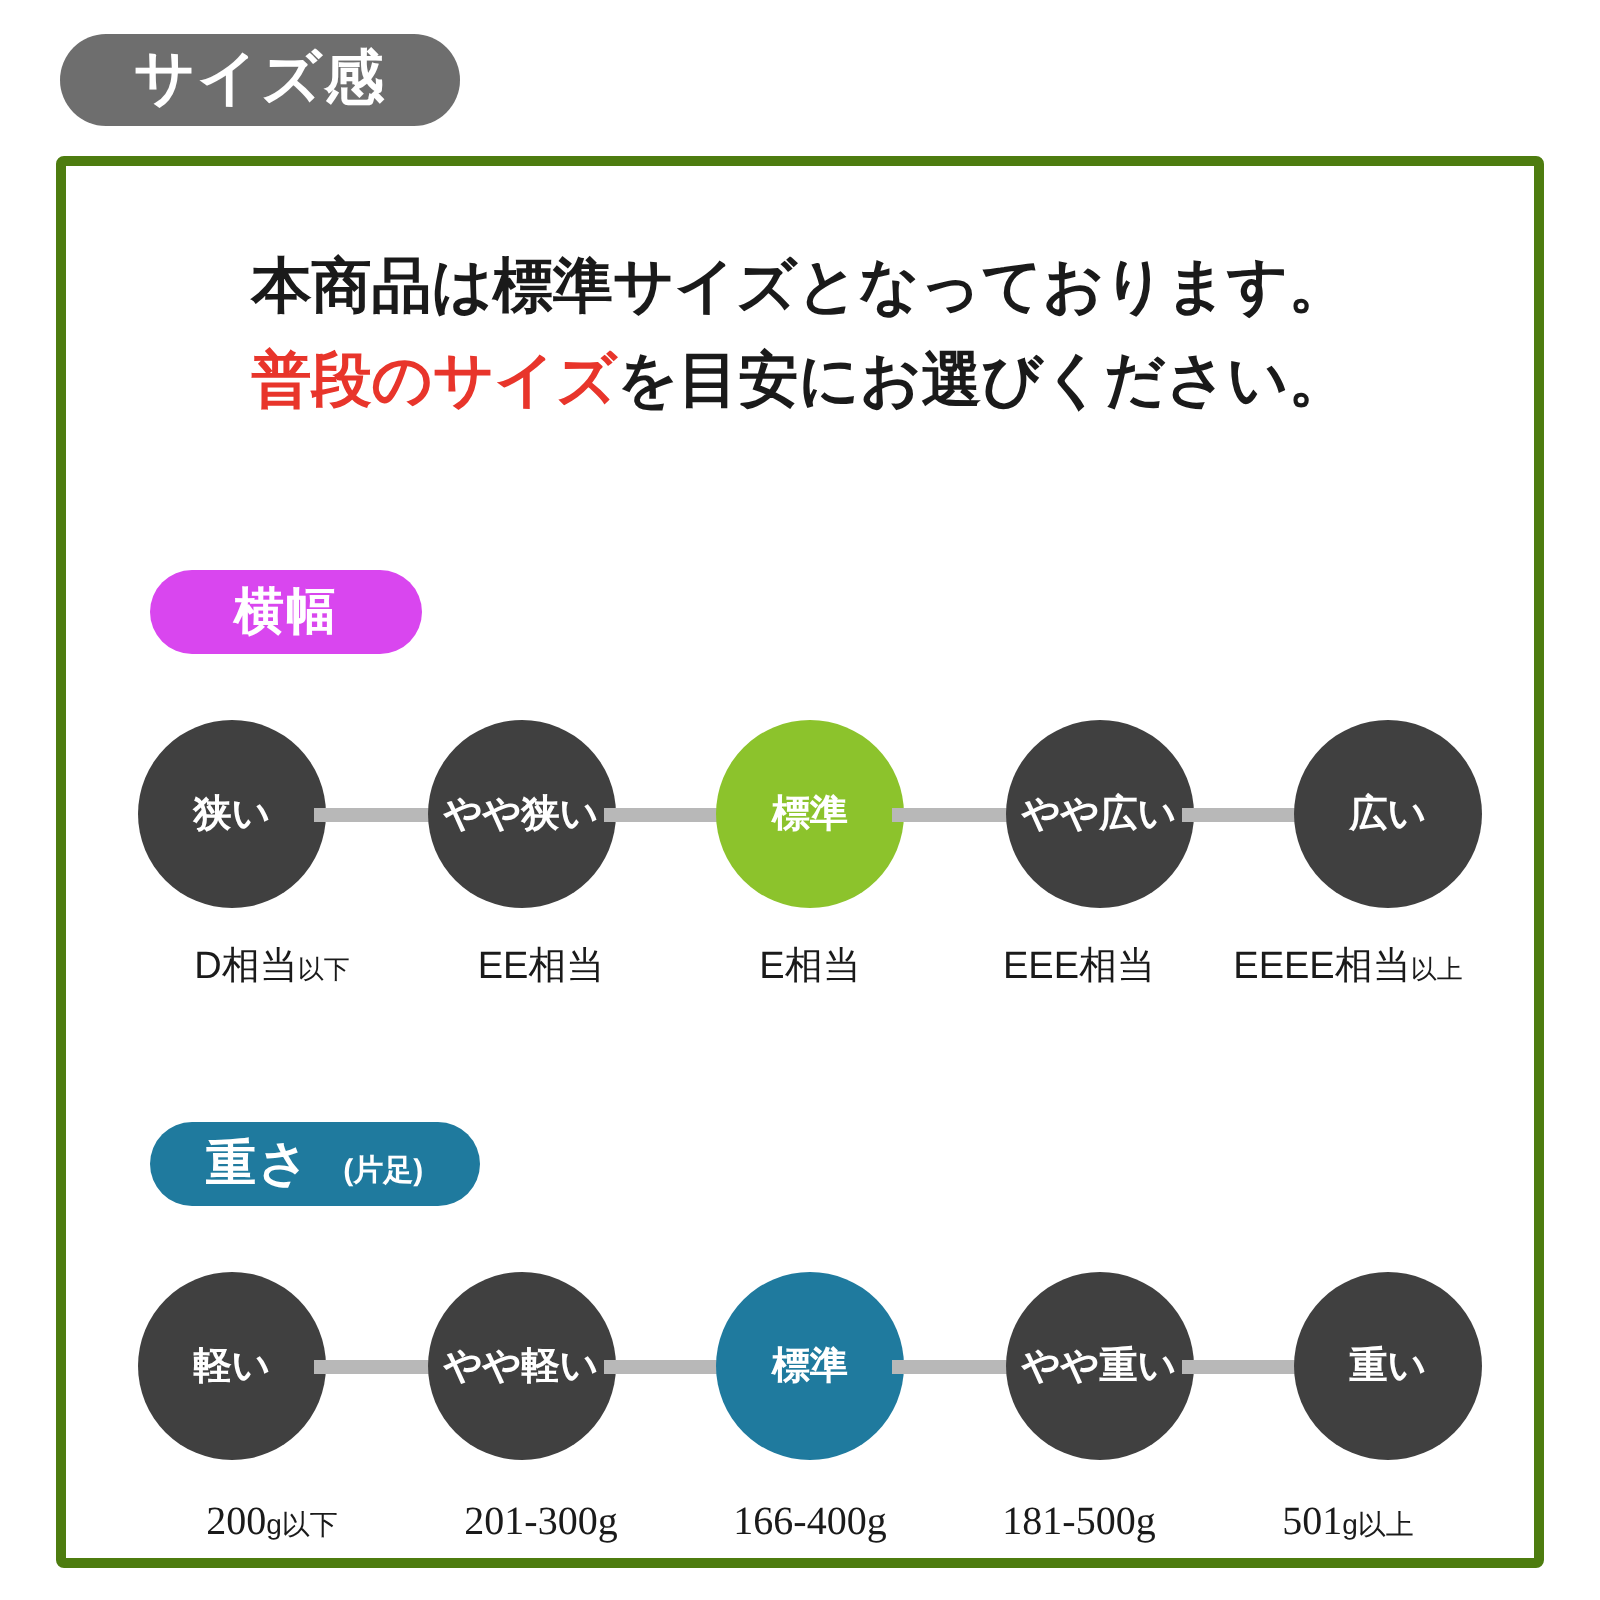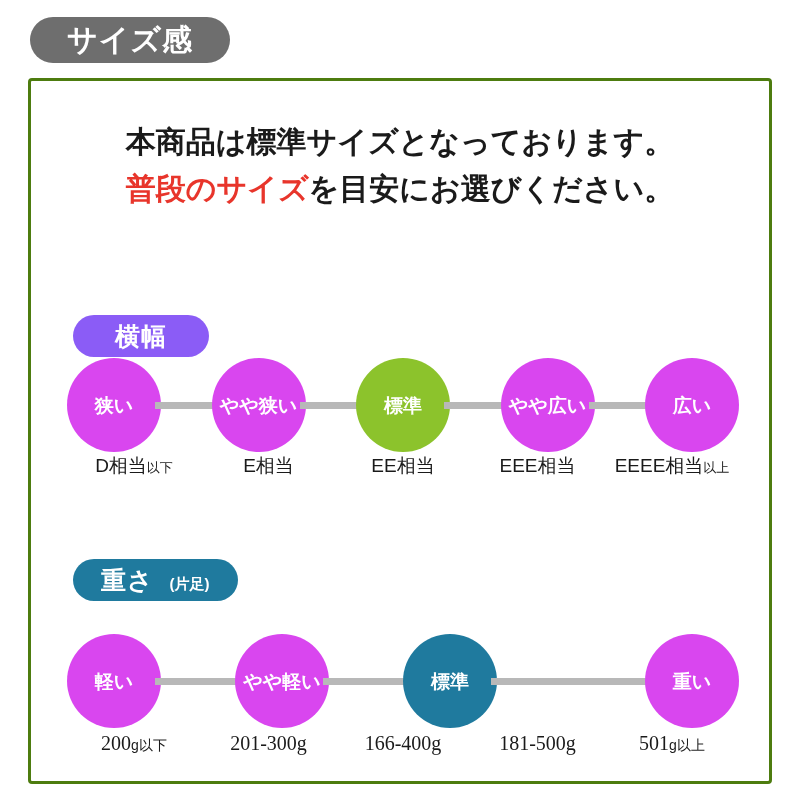--- a/index.html
+++ b/index.html
@@ -42,21 +42,21 @@
     line-height: 1;
   }
 
   
   .card {
     position: absolute;
     left: 28px;
     top: 78px;
     width: 744px;
     height: 706px;
-    border: 3px solid #4d7c0f;
+    border: 5px solid #4d7c0f;
     border-radius: 4px;
     background: #ffffff;
   }
 
   
   .intro {
     position: absolute;
     left: 0;
     top: 38px;
     width: 100%;
@@ -81,21 +81,21 @@
     left: 42px;
     top: 0;
     height: 42px;
     padding: 0 28px;
     border-radius: 21px;
     display: flex;
     align-items: baseline;
     justify-content: center;
     min-width: 136px;
   }
-  .section-badge.green { background: #8b5cf6; margin-top: 32px; }
+  .section-badge.green { background: #d946ef; }
   .section-badge.blue  { background: #1f7a9e; }
   .badge-label {
     color: #ffffff;
     font-size: 25px;
     font-weight: 700;
     line-height: 42px;
     letter-spacing: 1px;
   }
   .badge-sub {
     color: #ffffff;
@@ -120,21 +120,21 @@
     position: relative;
     display: flex;
     align-items: center;
     justify-content: center;
     flex: 0 0 auto;
   }
   .bubble {
     width: 94px;
     height: 94px;
     border-radius: 50%;
-    background: #d946ef;
+    background: #404040;
     display: flex;
     align-items: center;
     justify-content: center;
   }
   .bubble.active-green { background: #8cc32c; }
   .bubble.active-blue  { background: #1f7a9e; }
   .bubble-label {
     color: #ffffff;
     font-size: 19px;
     font-weight: 700;
@@ -146,21 +146,21 @@
     height: 7px;
     background: #b8b8b8;
     margin: 0 -6px;
     z-index: 0;
   }
 
   
   .captions {
     position: absolute;
     left: 36px;
-    top: 172px;
+    top: 188px;
     width: 672px;
     display: flex;
     justify-content: space-between;
     align-items: center;
   }
   .caption {
     width: 134px;
     text-align: center;
     font-size: 19px;
     color: #1a1a1a;
@@ -231,22 +231,22 @@
         <div class="node">
           <div class="bubble">
             <span class="bubble-label">広い</span>
           </div>
         </div>
 
       </div>
 
       <div class="captions">
         <div class="caption"><span class="cap-main">D相当</span><span class="cap-sub">以下</span></div>
+        <div class="caption"><span class="cap-main">EE相当</span><span class="cap-sub"></span></div>
         <div class="caption"><span class="cap-main">E相当</span><span class="cap-sub"></span></div>
-        <div class="caption"><span class="cap-main">EE相当</span><span class="cap-sub"></span></div>
         <div class="caption"><span class="cap-main">EEE相当</span><span class="cap-sub"></span></div>
         <div class="caption"><span class="cap-main">EEEE相当</span><span class="cap-sub">以上</span></div>
       </div>
 
     </div>
 
     <div class="section section-weight">
 
       <div class="section-badge blue">
         <span class="badge-label">重さ</span>
@@ -269,20 +269,25 @@
         </div>
         <div class="connector"></div>
 
         <div class="node">
           <div class="bubble active-blue">
             <span class="bubble-label">標準</span>
           </div>
         </div>
         <div class="connector"></div>
 
+        <div class="node">
+          <div class="bubble">
+            <span class="bubble-label">やや重い</span>
+          </div>
+        </div>
         <div class="connector"></div>
 
         <div class="node">
           <div class="bubble">
             <span class="bubble-label">重い</span>
           </div>
         </div>
 
       </div>
 

